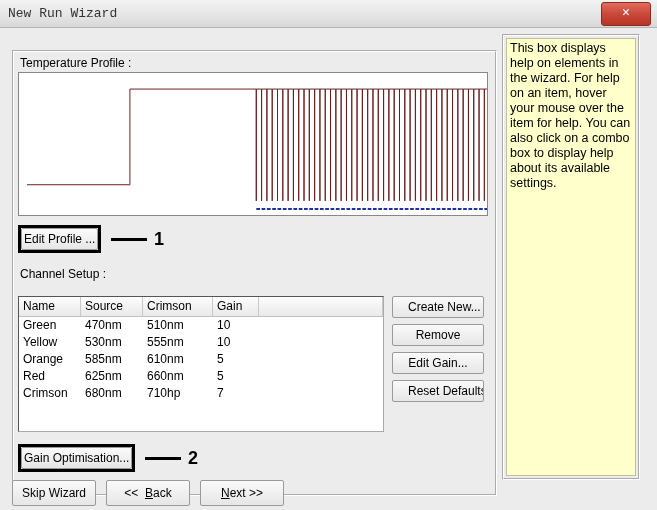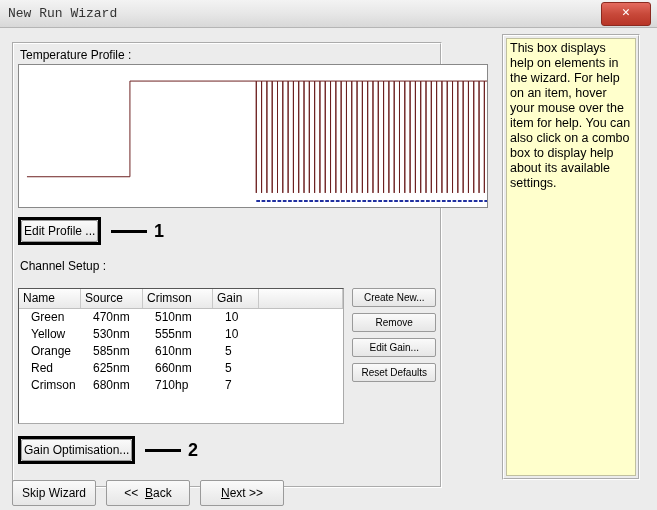--- a/index.html
+++ b/index.html
@@ -47,22 +47,22 @@
     position: absolute;
     top: 28px;
     left: 0;
     right: 0;
     bottom: 0;
     background: #ececec;
   }
   .main-frame {
     position: absolute;
     left: 12px;
-    top: 14px;
-    width: 430px;
+    top: 22px;
+    width: 485px;
     height: 446px;
     border: 2px groove #fff;
     box-sizing: border-box;
     padding: 4px 4px;
   }
   .help-frame {
     position: absolute;
     left: 502px;
     top: 6px;
     width: 138px;
@@ -153,42 +153,42 @@
     border-right: 1px solid #c8c8c8;
     padding: 2px 4px;
     font-size: 12px;
     box-sizing: border-box;
     height: 19px;
   }
   .ct-body > .row {
     display: flex;
   }
   .ct-body > .row > div {
-    padding: 0 12px;
+    padding: 0 4px;
     font-size: 12px;
     box-sizing: border-box;
     height: 17px;
     line-height: 17px;
     white-space: nowrap;
   }
   .col-name  { width: 62px; }
   .col-src   { width: 62px; }
   .col-det   { width: 70px; }
   .col-gain  { width: 46px; }
   .col-rest  { flex: 1; }
   .side-btns {
     width: 92px;
     display: flex;
     flex-direction: column;
     gap: 6px;
   }
   .side-btns .btn {
     width: 100%;
-    padding: 3px 8px;
-    font-size: 10px;
+    padding: 3px 15px;
+    font-size: 12px;
     white-space: nowrap;
     overflow: hidden;
   }
   .nav-row {
     position: absolute;
     left: 12px;
     bottom: 4px;
     width: 626px;
     display: flex;
     gap: 10px;

